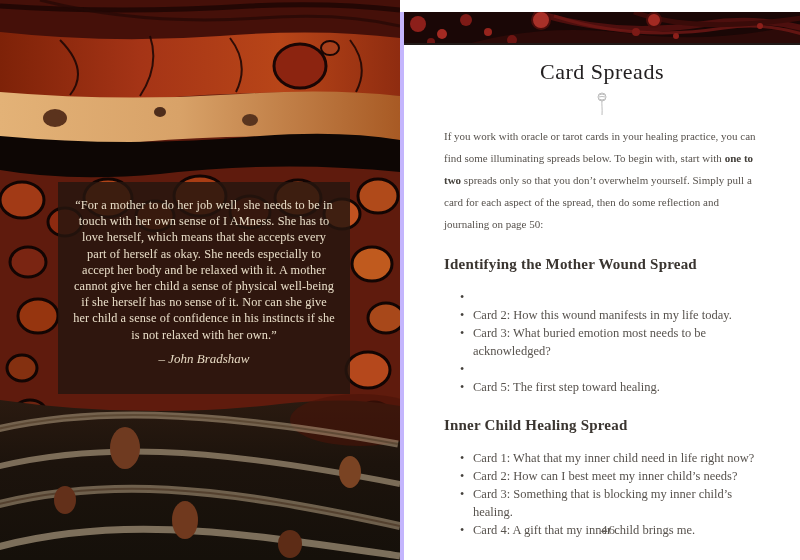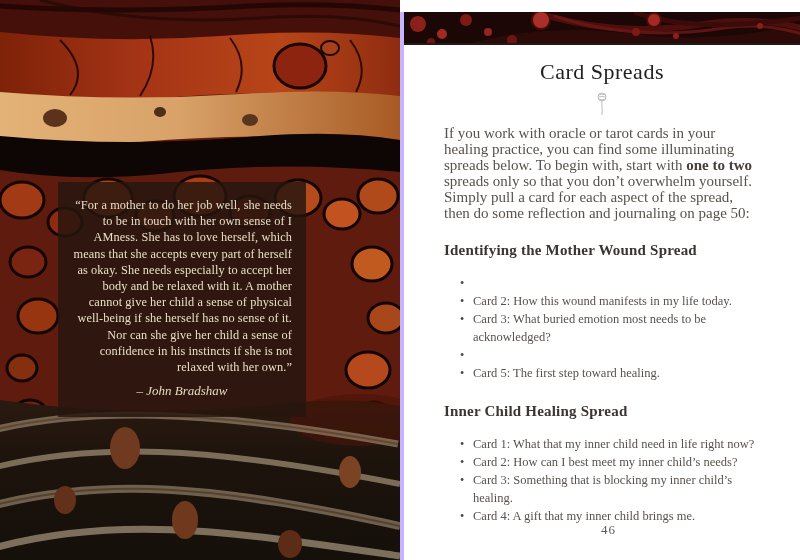--- a/index.html
+++ b/index.html
@@ -9,25 +9,25 @@
   .book-spread { position: relative; width: 800px; height: 560px; }
 
   
   .left-page {
     position: absolute; left: 0; top: 0; width: 400px; height: 560px;
     overflow: hidden; background: #1b0f0a;
   }
   .left-page svg { display: block; }
 
   .quote-box {
-    position: absolute; left: 58px; top: 182px; width: 248px; min-height: 212px;
+    position: absolute; left: 58px; top: 182px; width: 292px; min-height: 212px;
     background: rgba(38, 22, 14, 0.84);
     padding: 15px 14px 18px 14px;
     display: flex; flex-direction: column; align-items: center;
-    text-align: right;
+    text-align: center;
   }
   .quote-text {
     color: #eadfc9; font-size: 12.3px; line-height: 16.2px;
     letter-spacing: 0.1px;
   }
   .quote-attribution {
     color: #e6d9c2; font-size: 13px; font-style: italic; margin-top: 8px;
   }
 
   
@@ -41,21 +41,21 @@
   }
   .page-content {
     position: relative; height: 525px; padding: 12px 40px 0 40px;
   }
   .page-title {
     text-align: center; color: #232021; font-size: 22px; font-weight: 400;
     letter-spacing: 0.5px; margin-top: 2px;
   }
   .ornament { display: block; margin: 5px auto 2px auto; }
   .intro-paragraph {
-    margin-top: 9px; color: #57524d; font-size: 15px; line-height: 16px;
+    margin-top: 9px; color: #57524d; font-size: 11px; line-height: 22px;
   }
   .intro-paragraph b { color: #44403b; }
   .section-heading {
     margin-top: 21px; color: #3a3530; font-size: 15px; font-weight: 700;
     letter-spacing: 0.2px;
   }
   ul.card-list { list-style: none; margin-top: 15px; padding-left: 16px; }
   ul.card-list li {
     display: flex; color: #57524d; font-size: 12.5px; line-height: 18px;
   }

